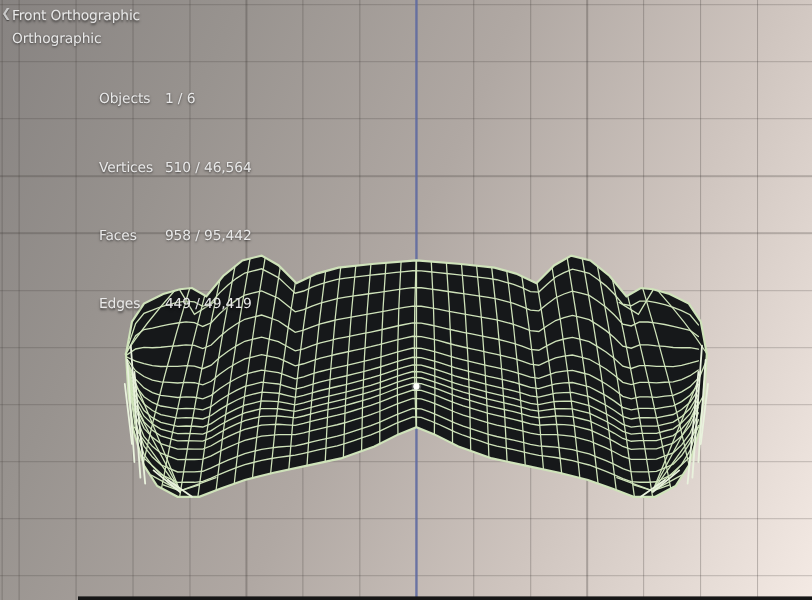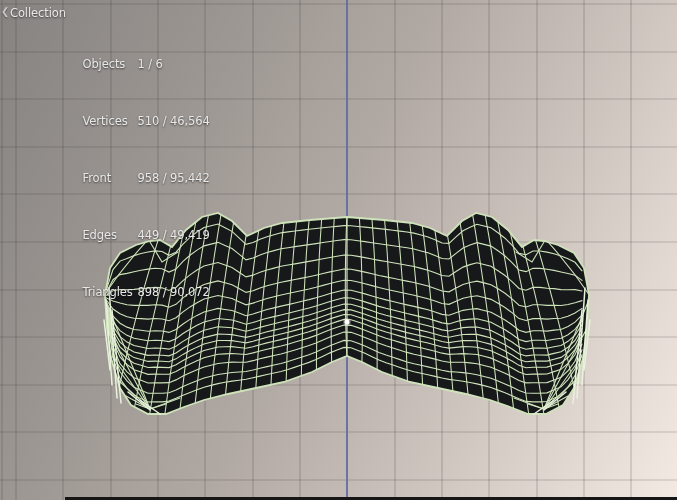--- a/index.html
+++ b/index.html
@@ -131,35 +131,33 @@
       <path d="M554,400 L534,414" fill="none" stroke="#e9f2dd" stroke-width="1.5" stroke-linecap="round"></path>
       <path d="M128,392 L150,410" fill="none" stroke="#e9f2dd" stroke-width="1.5" stroke-linecap="round"></path>
       <path d="M566,392 L544,410" fill="none" stroke="#e9f2dd" stroke-width="1.5" stroke-linecap="round"></path>
       <circle cx="347" cy="322" r="4" fill="#ffffff" opacity="0.25"></circle>
       <circle cx="347" cy="322" r="2.6" fill="#ffffff"></circle>
     </svg>
 
   <span id="panel-arrow">❮</span>
 
   <div id="overlay">
-    <div class="hline">Collection</div>
+    <div class="hline">Front Orthographic</div>
+    <div class="hline">Orthographic</div>
 
     <div id="stats">
       <div class="srow">
         <span class="slabel">Objects</span><span>1 / 6</span>
       </div>
       <div class="srow">
         <span class="slabel">Vertices</span><span>510 / 46,564</span>
       </div>
       <div class="srow">
-        <span class="slabel">Front</span><span>958 / 95,442</span>
+        <span class="slabel">Faces</span><span>958 / 95,442</span>
       </div>
       <div class="srow">
         <span class="slabel">Edges</span><span>449 / 49,419</span>
-      </div>
-      <div class="srow">
-        <span class="slabel">Triangles</span><span>898 / 90,072</span>
       </div>
     </div>
   </div>
 
   <div id="bottom-strip"></div>
 </div>
 
 </body></html>

